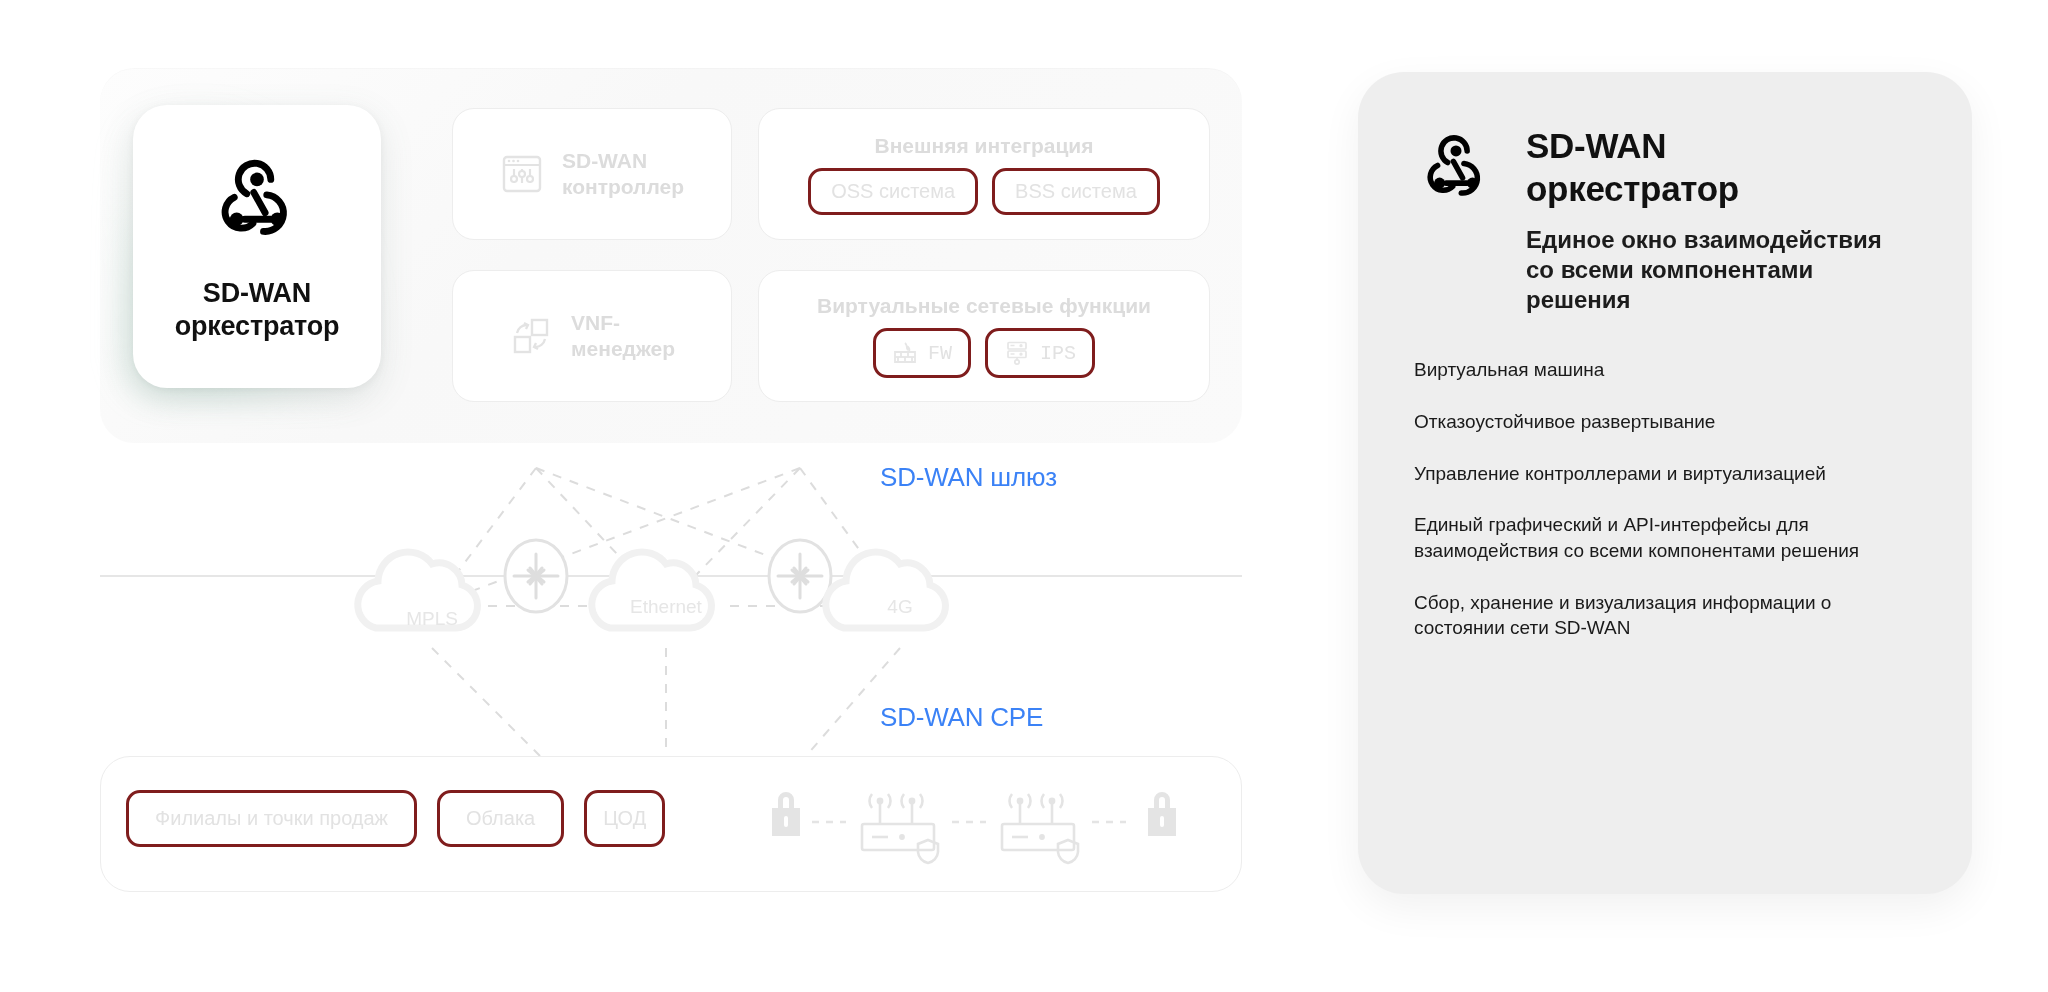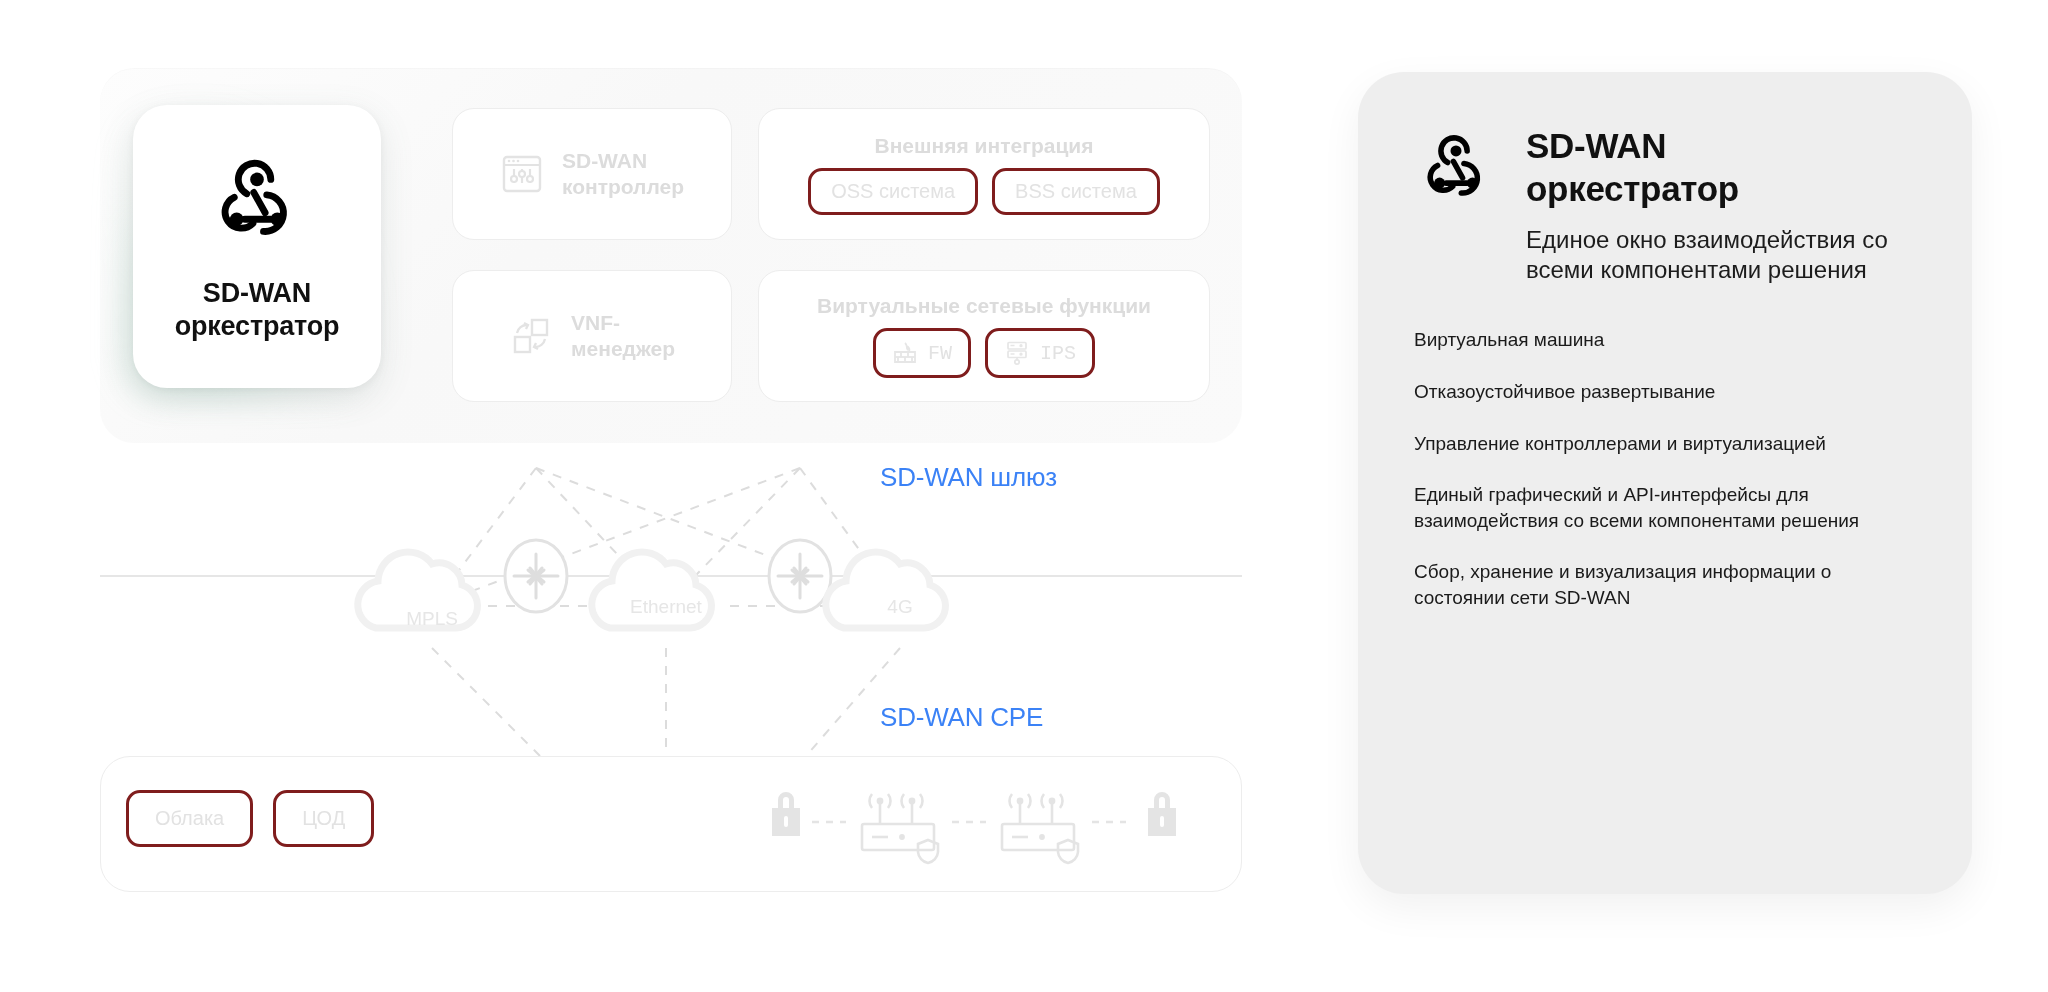--- a/index.html
+++ b/index.html
@@ -96,21 +96,21 @@
     box-shadow: 0 14px 40px rgba(0,0,0,.06);
   }
   .info-head { display: flex; align-items: flex-start; gap: 28px; }
   .info-icon { width: 84px; height: 84px; flex: 0 0 84px; margin-top: 4px; }
   .info-title {
     color: #111; font-size: 35px; font-weight: 700;
     line-height: 1.24; letter-spacing: -.3px;
   }
   .info-sub {
     color: #1c1c1c; font-size: 24px; line-height: 1.26;
-    margin-top: 14px; font-weight: 400;
+    margin-top: 14px; font-weight: 700;
   }
   .info-list { margin-top: 42px; }
   .info-item {
     color: #1a1a1a; font-size: 19px; line-height: 1.35;
     margin-bottom: 26px;
   }
 </style>
 </head>
 <body>
 
@@ -296,23 +296,26 @@
     <div class="lbl-section" style="left:880px; top:702px;">SD-WAN CPE</div>
 
     <div class="cloud-text" style="left:362px; top:596px;margin-top:12px;">MPLS</div>
     <div class="cloud-text" style="left:596px; top:596px;">Ethernet</div>
     <div class="cloud-text" style="left:830px; top:596px;">4G</div>
 
     <div class="panel-bottom"></div>
 
     <div style="position:absolute; left:126px; top:790px; display:flex; gap:20px; align-items:center;">
       <div class="chip" style="padding:14px 26px; font-size:20px;">
+        <span>Филиалы и точки продаж</span>
+      </div>
+      <div class="chip" style="padding:14px 26px; font-size:20px;">
         <span>Облака</span>
       </div>
-      <div class="chip" style="padding:14px 26px; font-size:20px;">
+      <div class="chip" style="padding:14px 16px; font-size:20px;">
         <span>ЦОД</span>
       </div>
     </div>
 
     <svg style="position:absolute; left:760px; top:770px; width:440px; height:100px;" viewBox="0 0 440 100">
       <g fill="#e4e4e4">
         <path d="M12 38h28v28H12z"></path>
         <path d="M18 38v-8a8 8 0 0 1 16 0v8h-5v-8a3 3 0 0 0-6 0v8z"></path>
         <rect x="24" y="46" width="4" height="11" rx="2" fill="#fff"></rect>
       </g>

